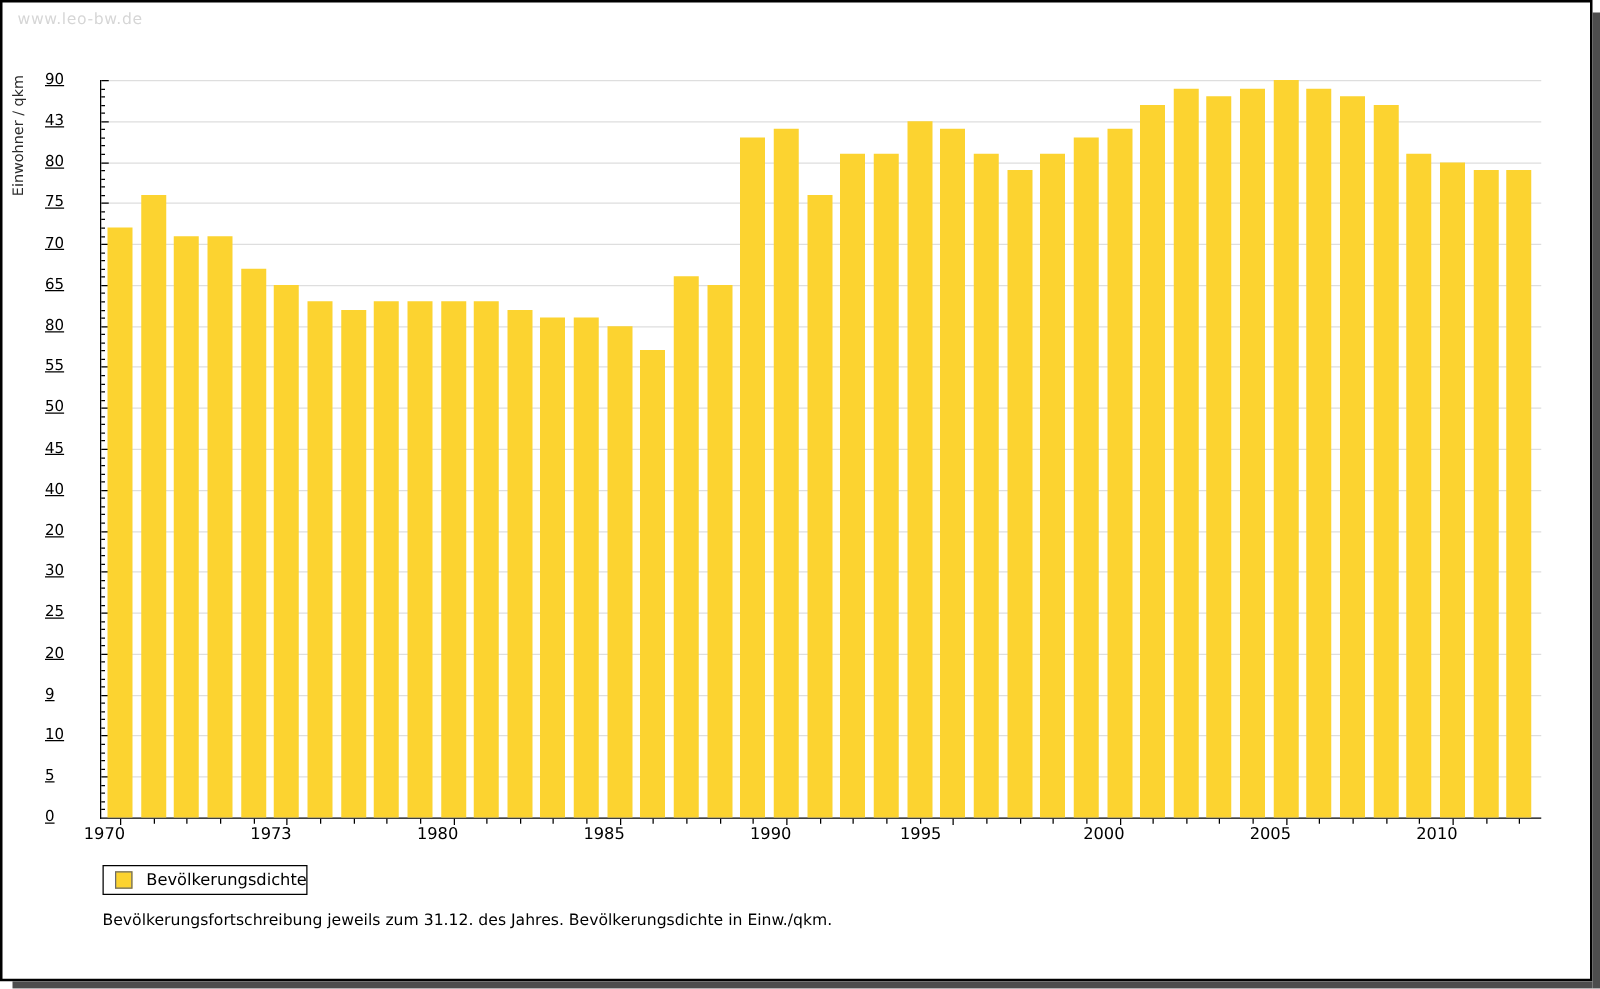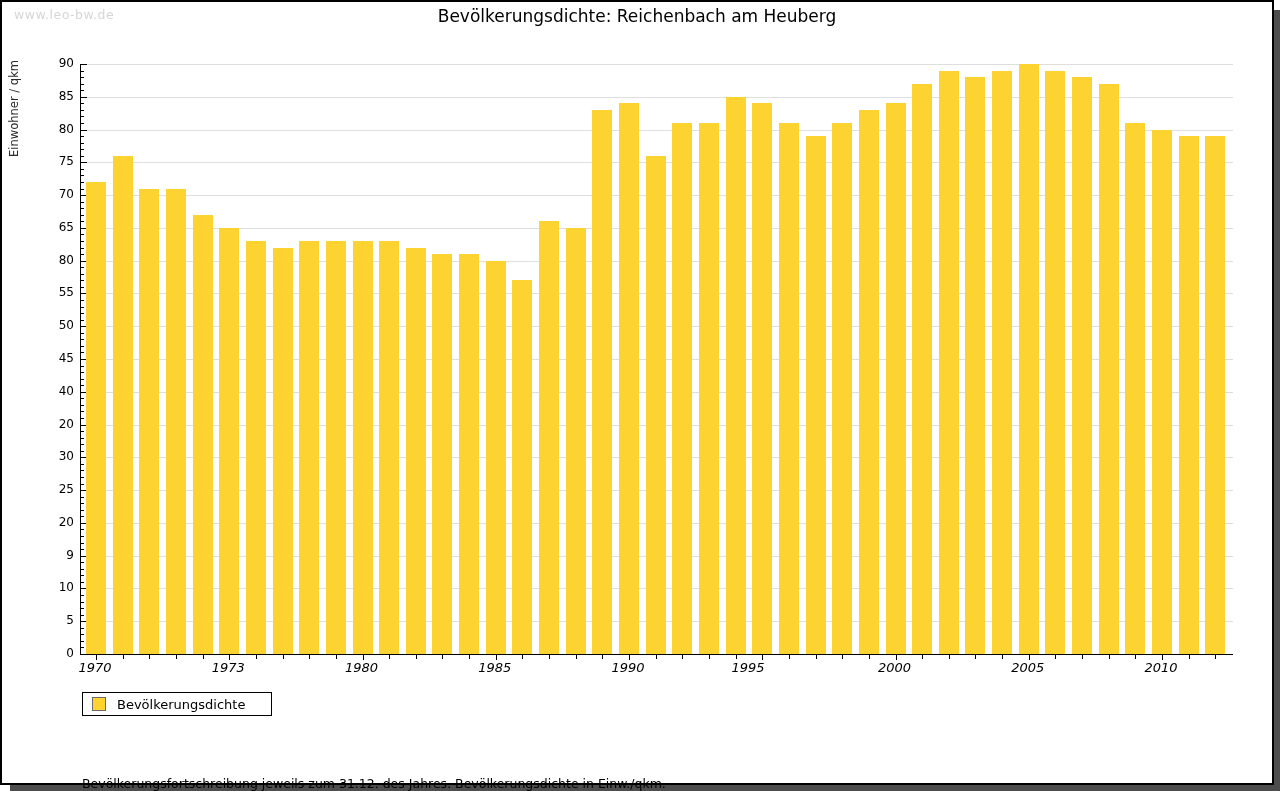--- a/index.html
+++ b/index.html
@@ -104,81 +104,77 @@
     width: 1px;
     background: #000000;
   }
   .xtick.major { height: 5px; }
   .xtick.minor { height: 4px; }
 
   .ytick-label {
     position: absolute;
     left: 34px;
     width: 38px;
-    text-align: right;
     font-size: 12px;
     color: #000000;
     line-height: 15px;
+    text-decoration: underline;
   }
 
   .xtick-label {
     position: absolute;
     top: 658px;
     width: 56px;
-    text-align: center;
     font-size: 13px;
     color: #000000;
-    font-style: italic;
   }
 
   .legend {
     position: absolute;
     left: 80px; top: 690px;
     display: inline-flex;
     align-items: center;
     border: 1px solid #000000;
     height: 22px;
-    padding: 0 26px 0 9px;
+    padding: 0 0 0 9px;
     background: #ffffff;
   }
   .legend-swatch {
     display: inline-block;
     width: 12px; height: 12px;
     border: 1px solid #6b6b6b;
   }
   .legend-label {
     margin-left: 11px;
     font-size: 13px;
     color: #000000;
   }
 
   .footnote {
     position: absolute;
     left: 80px;
     font-size: 12.5px;
     color: #000000;
     white-space: nowrap;
-    margin-top: 48px;
   }
   .footnote-1 { top: 726px; }
   .footnote-2 { top: 753px; }
 </style>
 </head>
 <body>
 
 <div class="canvas">
 
   <div class="shadow-right"></div>
   <div class="shadow-bottom"></div>
 
   <div class="page">
 
     <div class="watermark">www.leo-bw.de</div>
 
-    <div class="chart-title">Bevölkerungsdichte: Reichenbach am Heuberg</div>
 
     <div class="y-axis-title">Einwohner / qkm</div>
 
     <div class="plot" id="plot">
         <div class="gridline" style="bottom: 31.7778px; background: rgb(222, 222, 222);"></div>
         <div class="gridline" style="bottom: 64.5556px; background: rgb(222, 222, 222);"></div>
         <div class="gridline" style="bottom: 97.3333px; background: rgb(222, 222, 222);"></div>
         <div class="gridline" style="bottom: 130.111px; background: rgb(222, 222, 222);"></div>
         <div class="gridline" style="bottom: 162.889px; background: rgb(222, 222, 222);"></div>
         <div class="gridline" style="bottom: 195.667px; background: rgb(222, 222, 222);"></div>
@@ -383,21 +379,21 @@
         <div class="ytick-label" style="top: 414.556px;">20</div>
         <div class="ytick-label" style="top: 381.778px;">40</div>
         <div class="ytick-label" style="top: 349px;">45</div>
         <div class="ytick-label" style="top: 316.222px;">50</div>
         <div class="ytick-label" style="top: 283.444px;">55</div>
         <div class="ytick-label" style="top: 250.667px;">80</div>
         <div class="ytick-label" style="top: 217.889px;">65</div>
         <div class="ytick-label" style="top: 185.111px;">70</div>
         <div class="ytick-label" style="top: 152.333px;">75</div>
         <div class="ytick-label" style="top: 119.556px;">80</div>
-        <div class="ytick-label" style="top: 86.7778px;">85</div>
+        <div class="ytick-label" style="top: 86.7778px;">43</div>
         <div class="ytick-label" style="top: 54px;">90</div>
       </div>
     <div id="xtick-labels">
         <div class="xtick-label" style="left: 65px;">1970</div>
         <div class="xtick-label" style="left: 198.25px;">1973</div>
         <div class="xtick-label" style="left: 331.5px;">1980</div>
         <div class="xtick-label" style="left: 464.75px;">1985</div>
         <div class="xtick-label" style="left: 598px;">1990</div>
         <div class="xtick-label" style="left: 718px;">1995</div>
         <div class="xtick-label" style="left: 864.5px;">2000</div>

